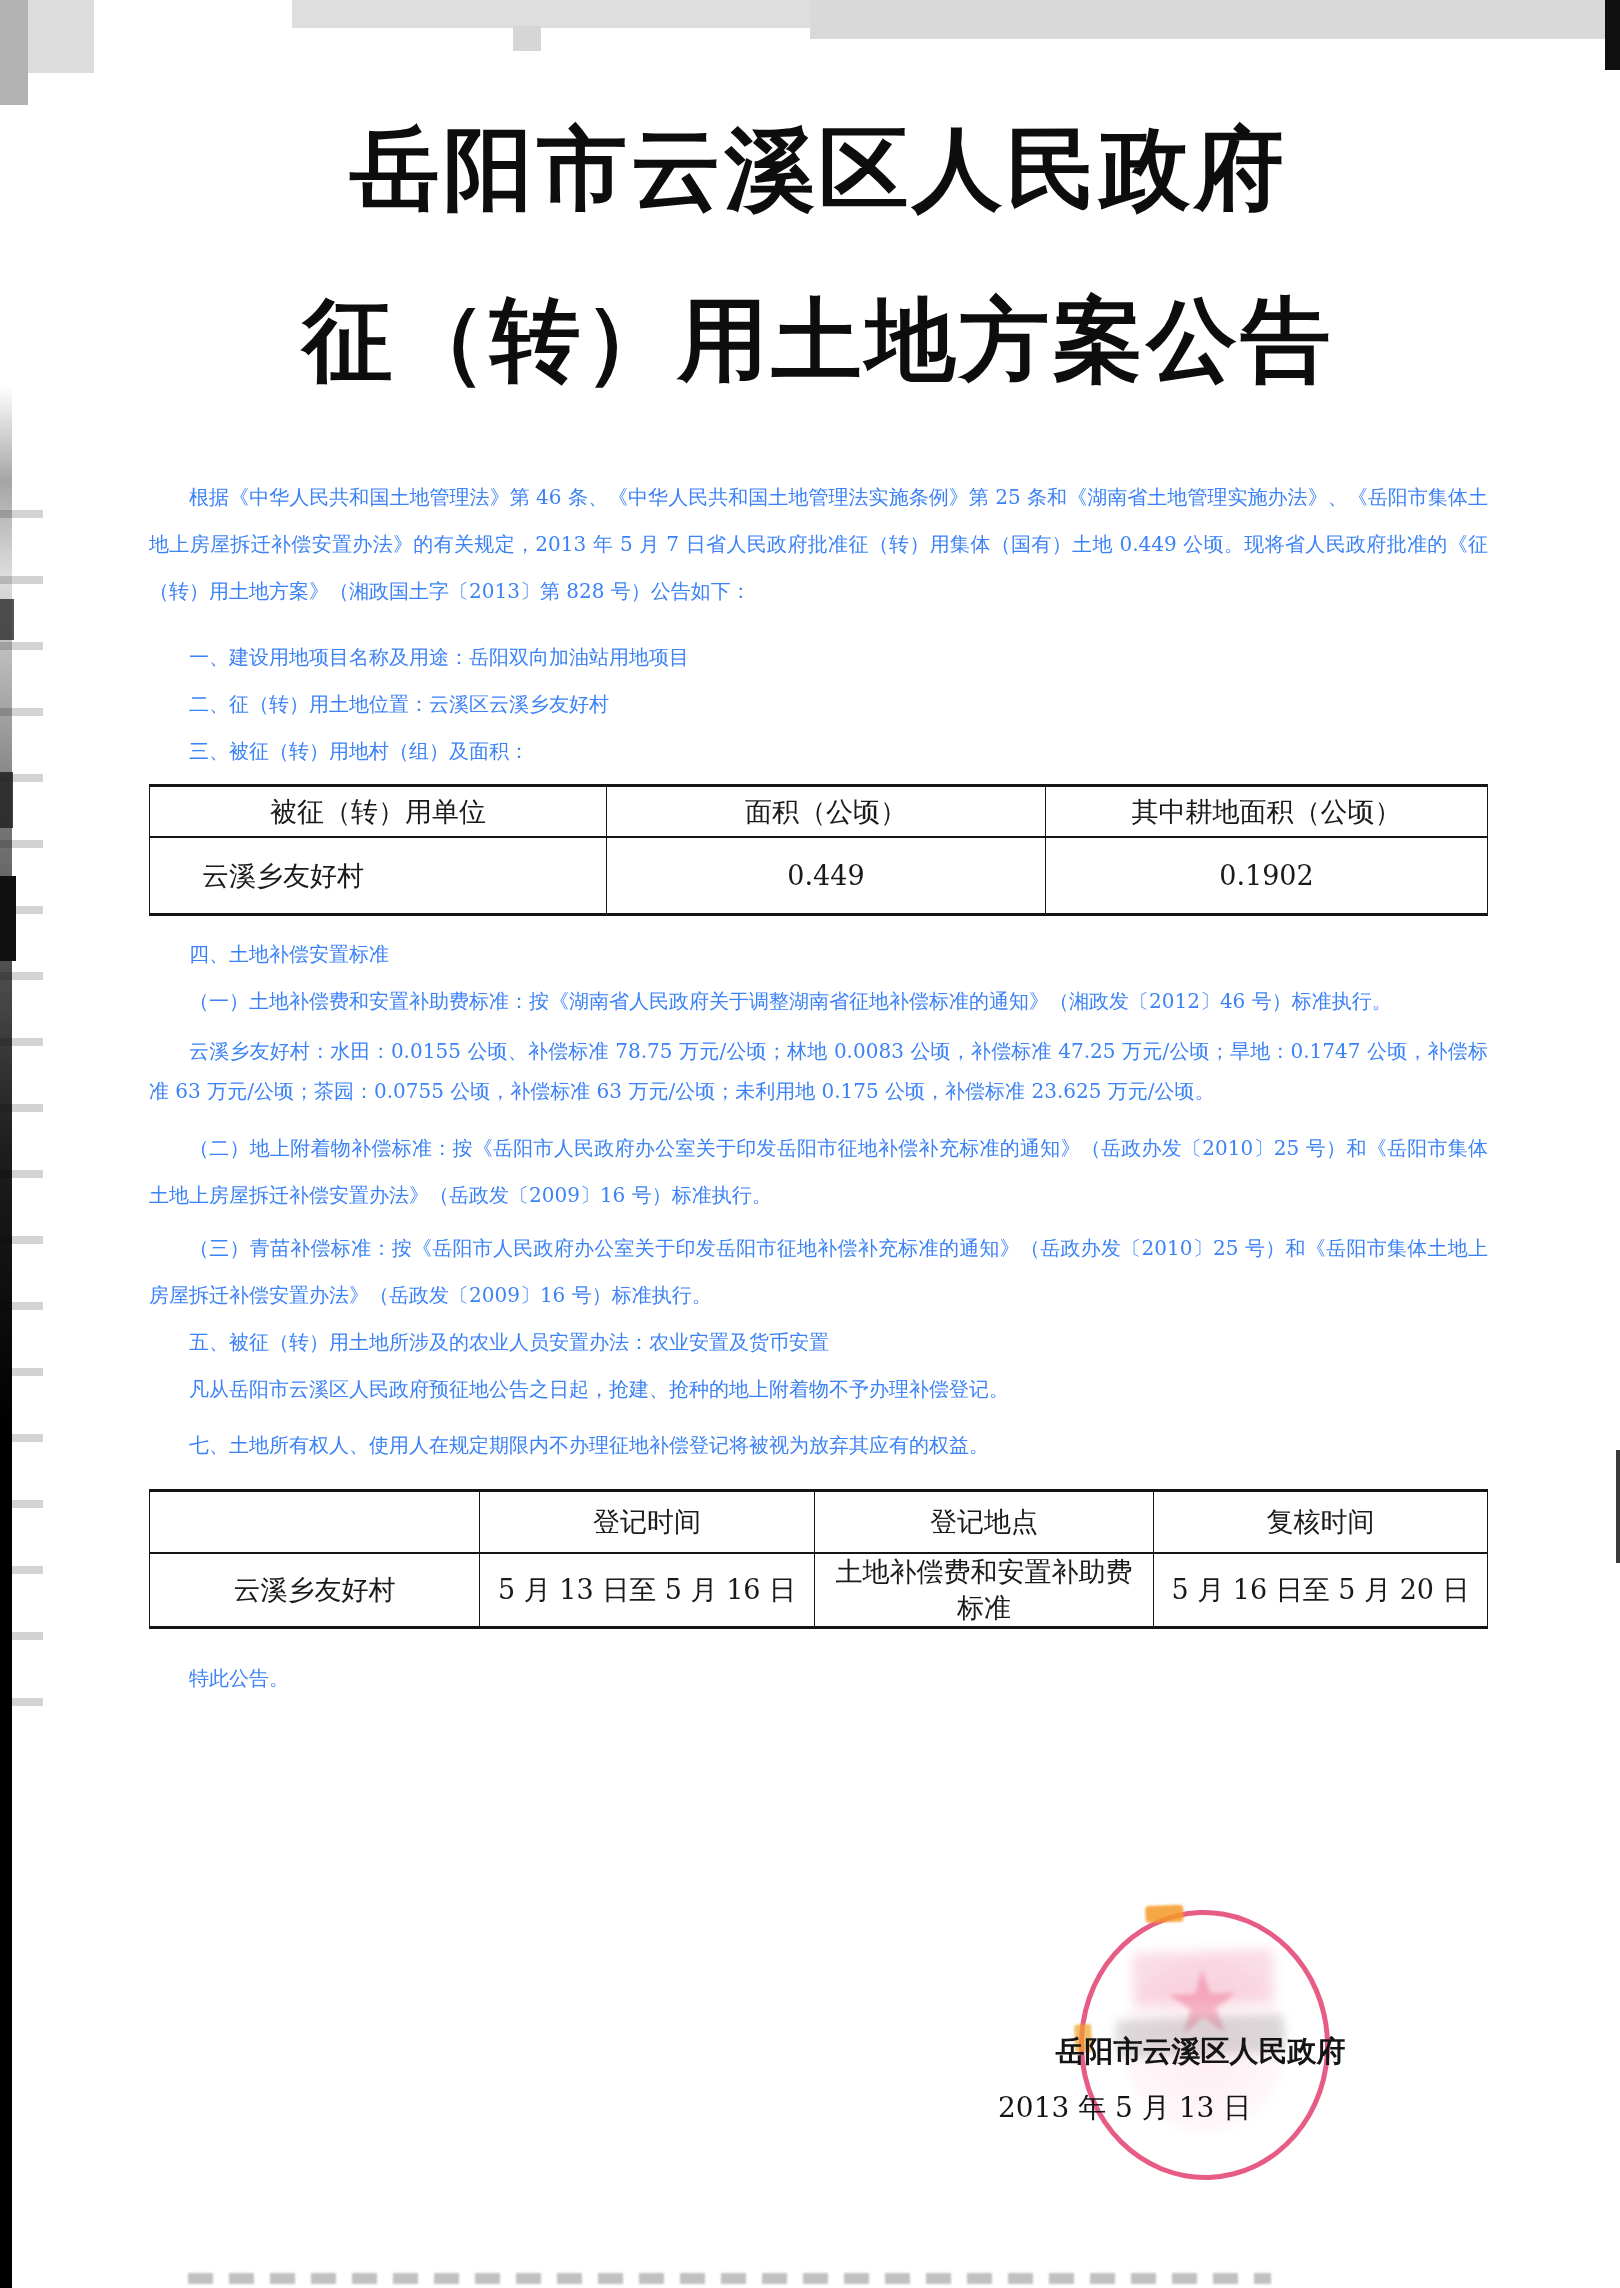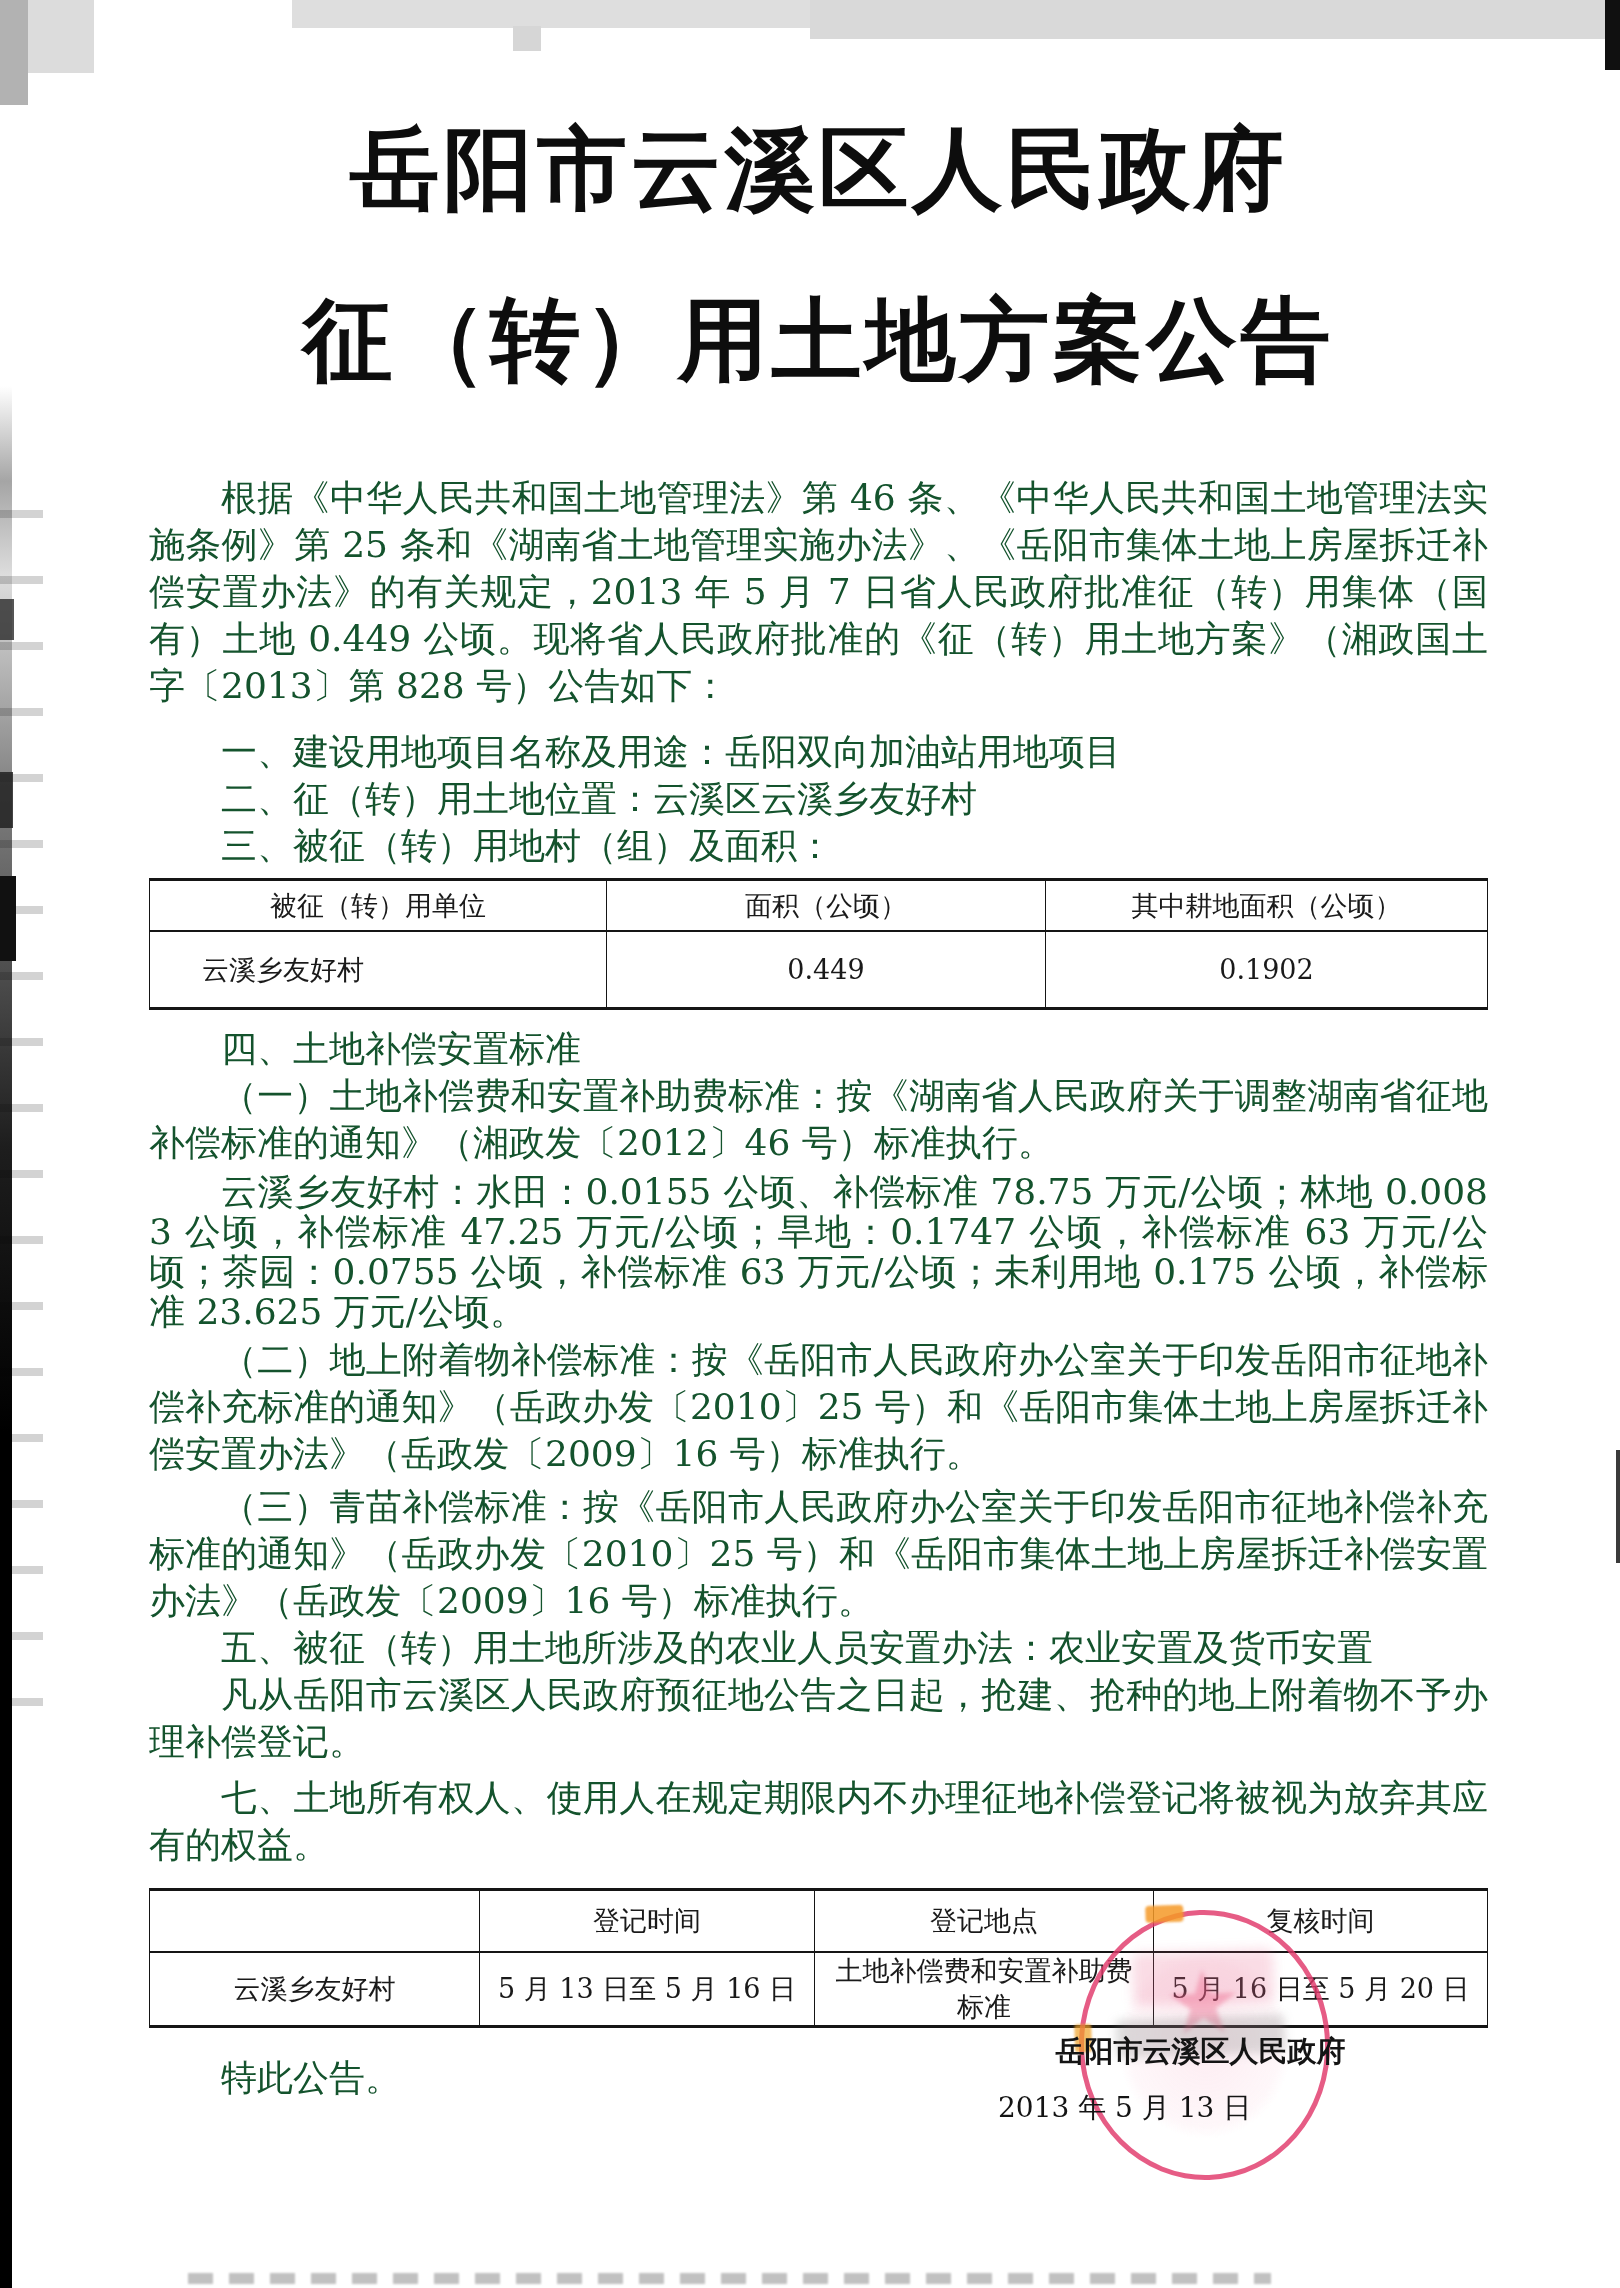--- a/index.html
+++ b/index.html
@@ -20,32 +20,32 @@
     margin:0 0 49px 0;
     text-align:center;
     font-size:90px;
     font-weight:700;
     line-height:171px;
     letter-spacing:3.8px;
     color:#0d0d0d;
   }
   .para{
     margin:0;
-    font-size:36px;
+    font-size:20px;
     line-height:47px;
     text-align:justify;
     text-indent:2em;
     word-break:break-all;
-    color:#14532d;
+    color:#3b82f6;
   }
   .para.loose{line-height:40px;}
   .mt20{margin-top:19px;}
   .mt16{margin-top:15px;}
   .mt10{margin-top:9.4px;}
-  .mt8{margin-top:4px;}
+  .mt8{margin-top:14px;}
   .mt6{margin-top:5.6px;}
   table.doc-table{
     border-collapse:collapse;
     width:100%;
     table-layout:fixed;
     font-size:27px;
     color:#1a1a1a;
   }
   table.doc-table.t1{margin:9.4px 0 13px 0;}
   table.doc-table.t2{margin:20px 0 0 0;}

